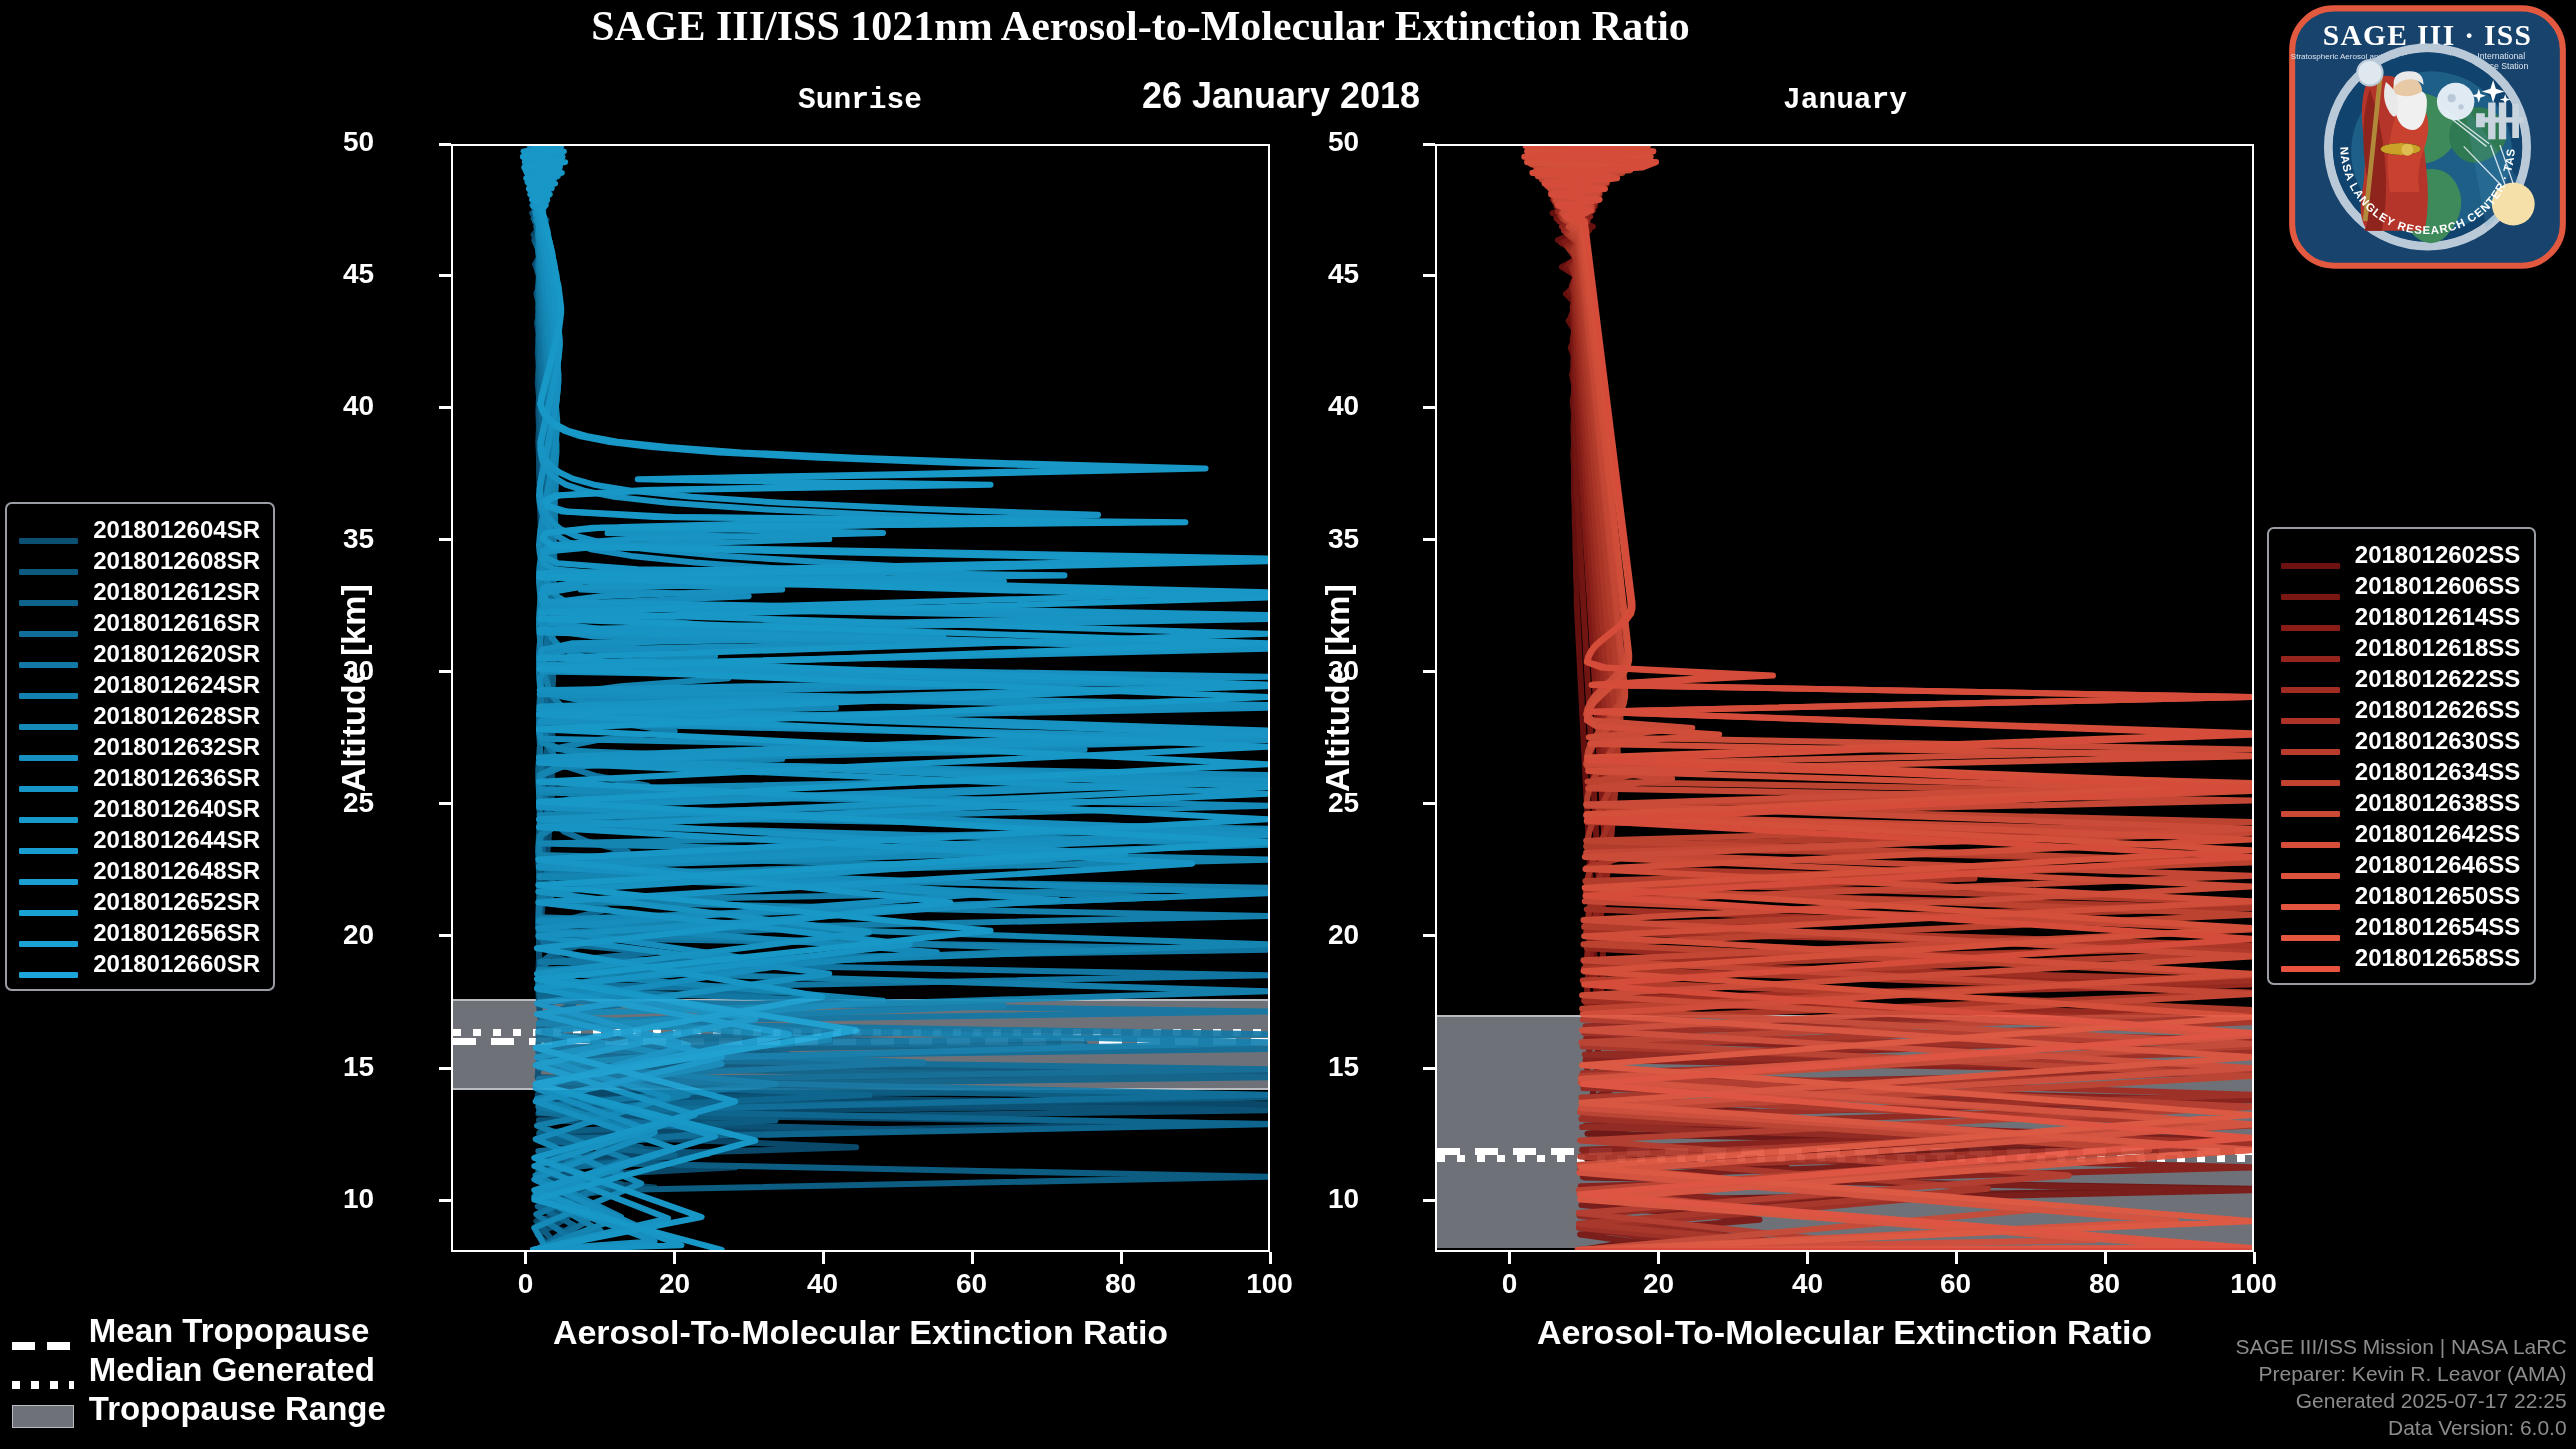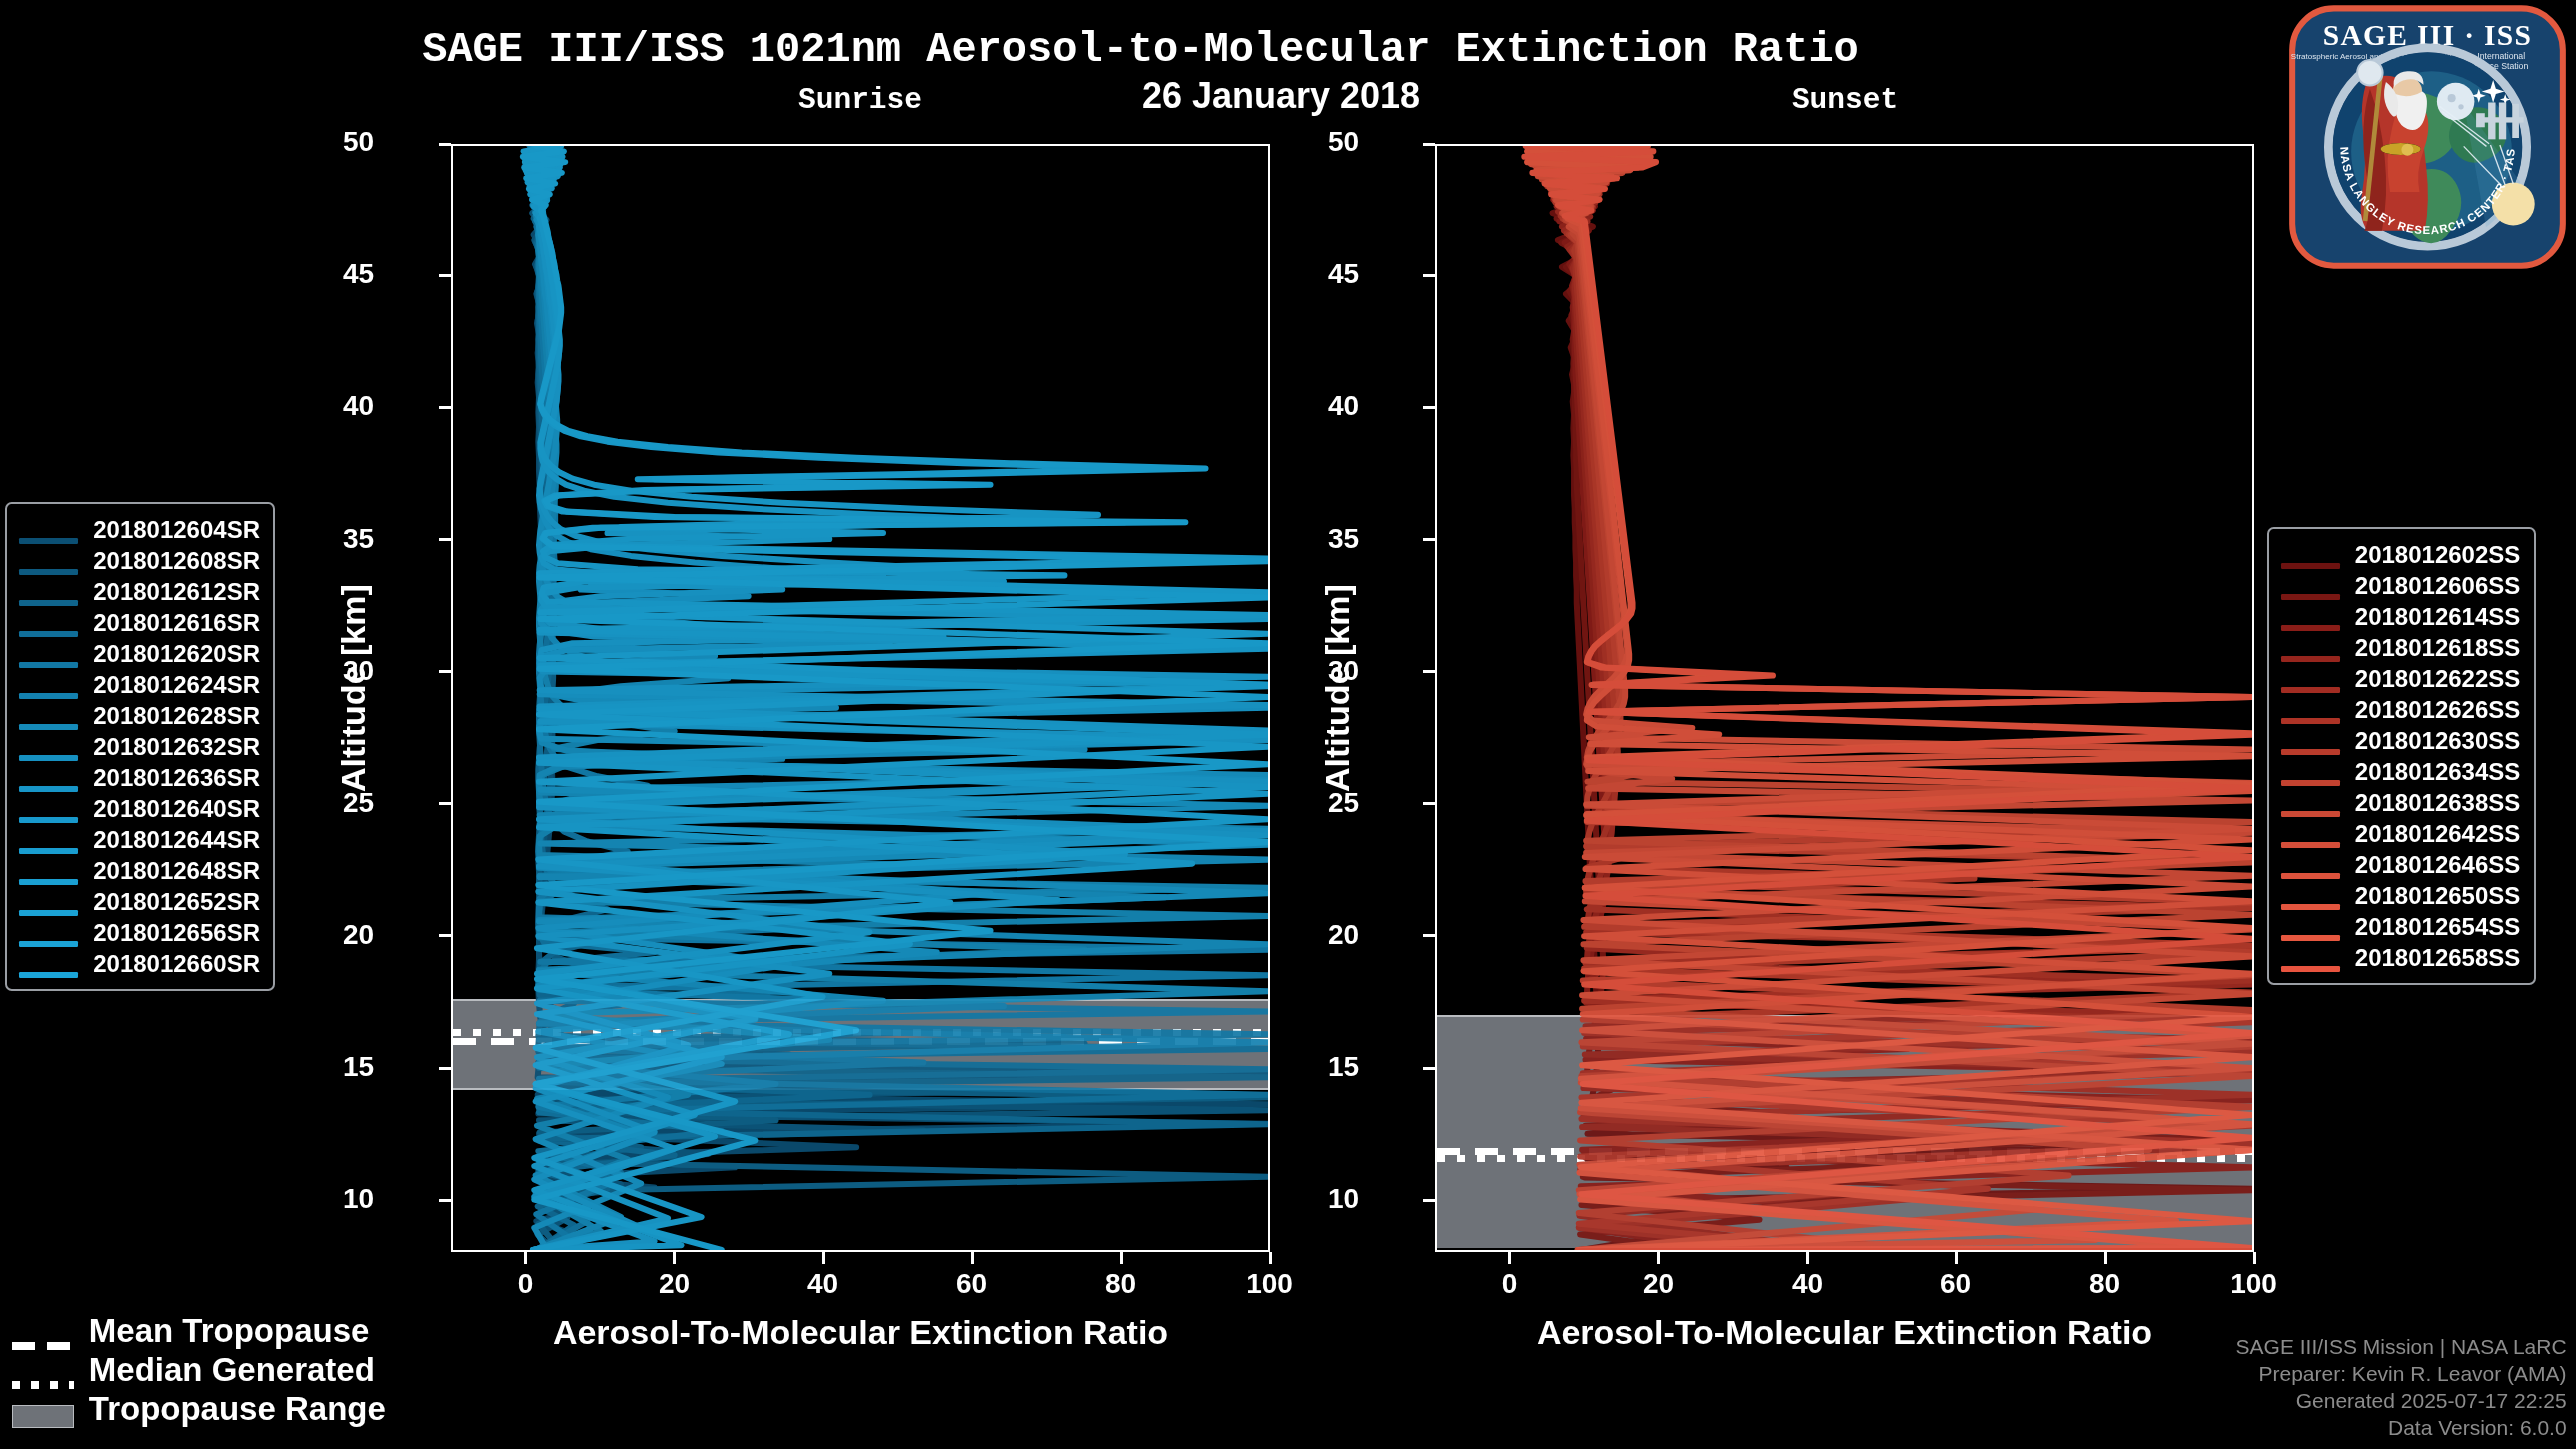--- a/index.html
+++ b/index.html
@@ -4,23 +4,23 @@
 <style>
   html,body{margin:0;padding:0;background:#000;}
   body{
     width:2576px;height:1449px;position:relative;overflow:hidden;
     font-family:"Liberation Sans",sans-serif;color:#fff;
   }
   .abs{position:absolute;}
 
   
   #main-title{
-    left:0;top:26px;width:2281px;text-align:center;
+    left:0;top:2px;width:2281px;text-align:center;
     font-size:42px;font-weight:bold;letter-spacing:0px;
-    font-family:Liberation Mono, monospace;
+    font-family:Liberation Serif, serif;
   }
   #date-subtitle{
     left:979px;top:75px;width:604px;text-align:center;
     font-size:36px;font-weight:bold;
     font-family:"Liberation Sans Narrow","Liberation Sans",sans-serif;
   }
   .panel-subtitle{
     font-size:29.5px;font-weight:bold;text-align:center;width:402px;
     font-family:Liberation Mono, monospace;
   }
@@ -117,21 +117,21 @@
 
   
   #mission-logo{position:absolute;left:2288px;top:2.7px;width:279px;height:268px;}
 </style>
 </head>
 <body>
 
 <div class="abs" id="main-title">SAGE III/ISS 1021nm Aerosol-to-Molecular Extinction Ratio</div>
 <div class="abs" id="date-subtitle">26 January 2018</div>
 <div class="abs panel-subtitle" id="sunrise-subtitle">Sunrise</div>
-<div class="abs panel-subtitle" id="sunset-subtitle">Sunset</div>
+<div class="abs panel-subtitle" id="sunset-subtitle">January</div>
 
 <div class="plot-frame" id="plot-sunrise">
   <div class="plot-inner">
 
     <div class="tropo-band" style="top:853px;height:42px;"></div>
     <div class="tropo-band" style="top:853px;height:91px;"></div>
 
     <div class="tropo-median" style="top:883px;"></div>
 
     <div class="tropo-mean" style="top:892px;"></div>

